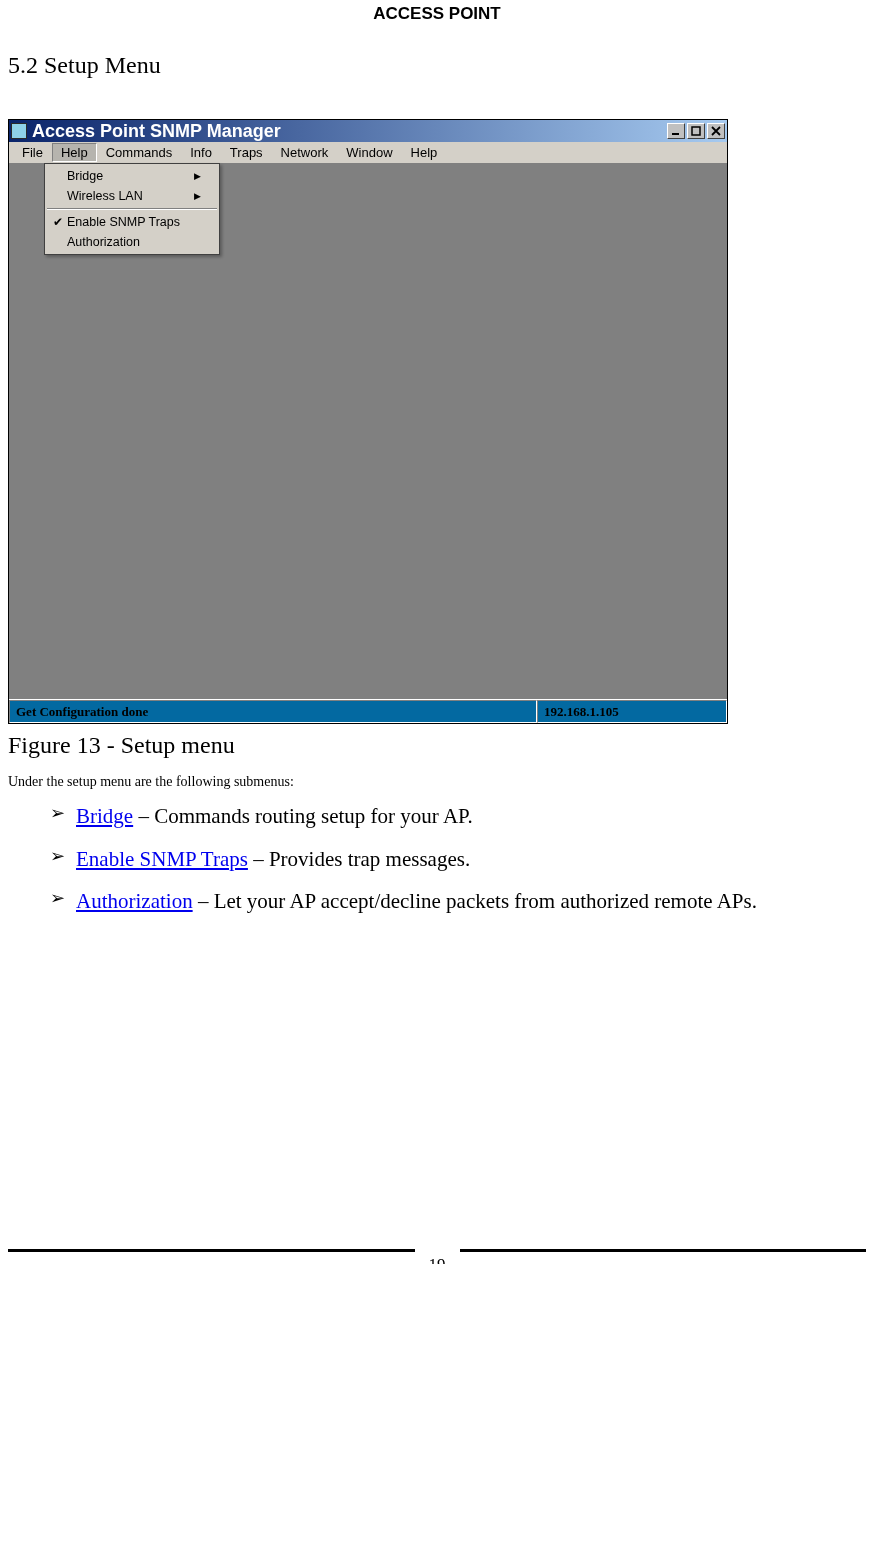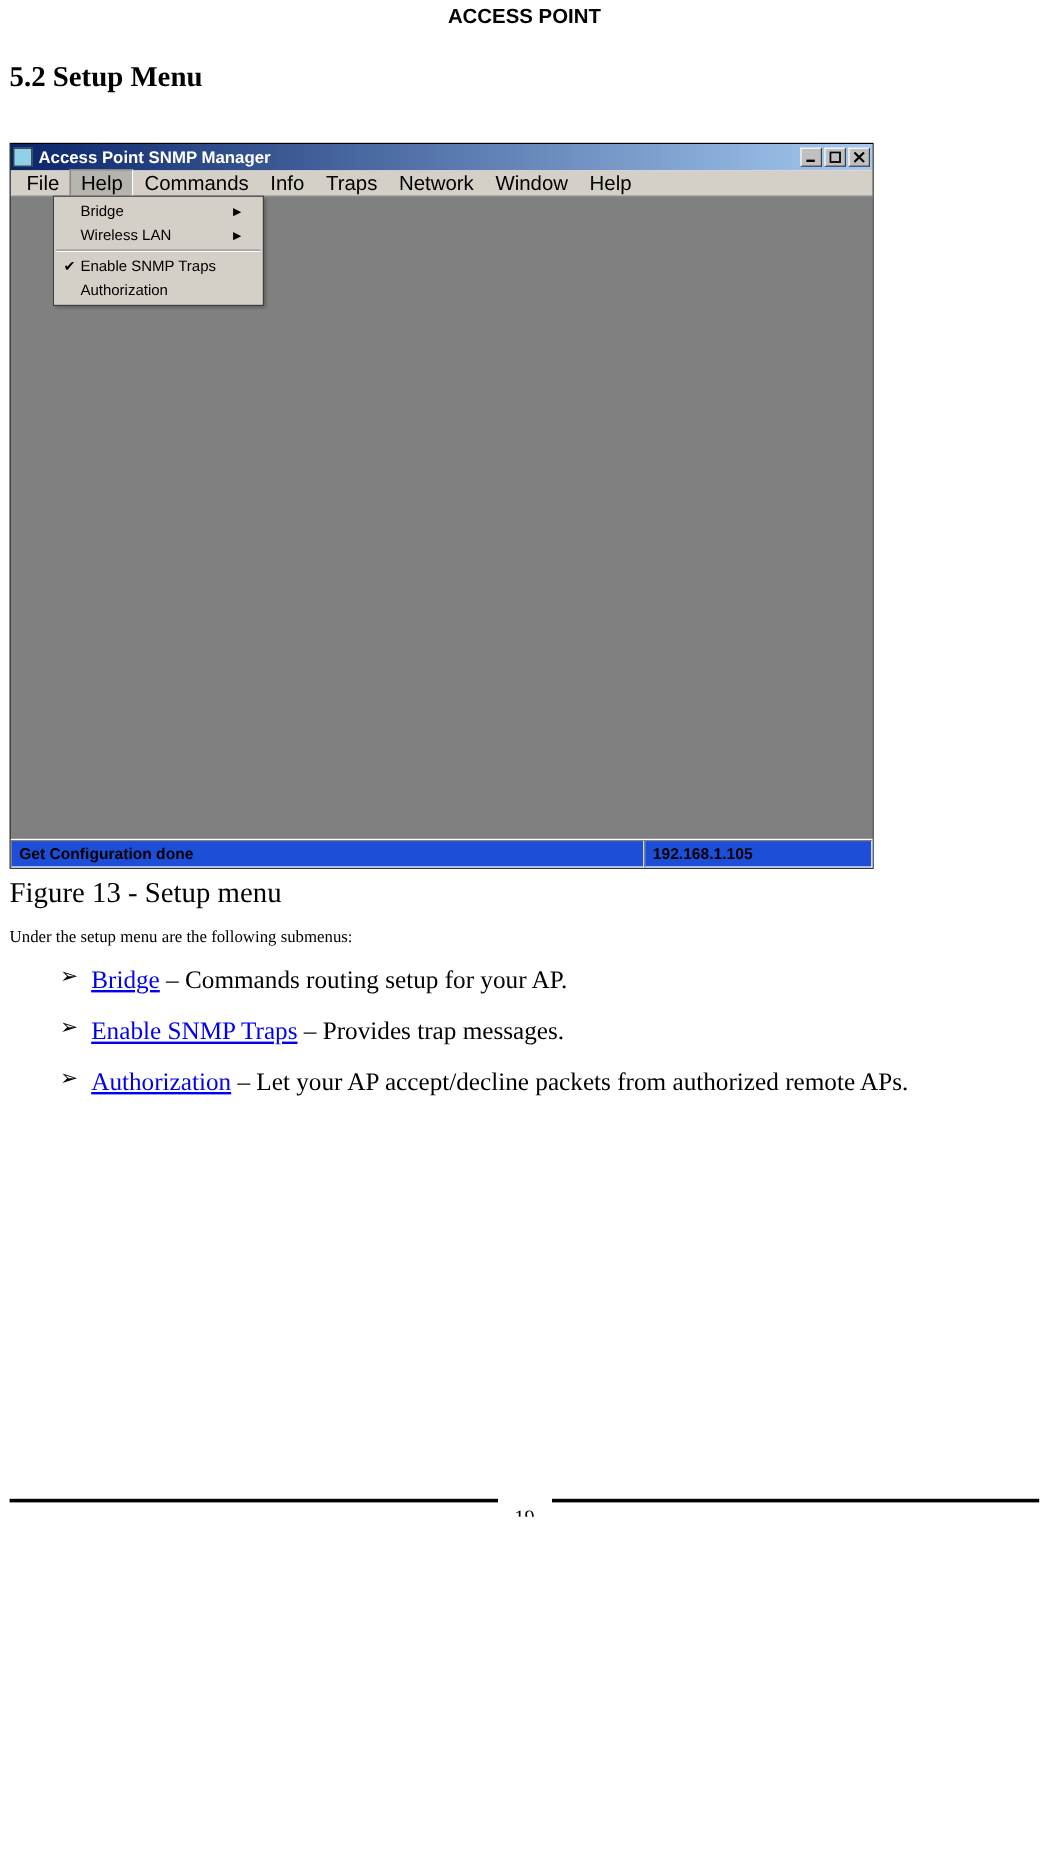--- a/index.html
+++ b/index.html
@@ -12,38 +12,38 @@
       color: #000;
     }
     .header-title {
       font-family: Arial, sans-serif;
       font-weight: bold;
       text-align: center;
       font-size: 17px;
       margin-top: 4px;
     }
     .section-heading {
-      font-weight: bold;
+      font-weight: normal;
       font-size: 24px;
       margin-top: 28px;
       margin-bottom: 40px;
     }
     .screenshot-wrap {
       width: 720px;
       border: 1px solid #000;
     }
     .titlebar {
       display: flex;
       align-items: center;
       height: 22px;
       background: linear-gradient(to right, #0a246a, #a6caf0);
       color: #fff;
       font-family: Tahoma, Verdana, sans-serif;
       font-weight: bold;
-      font-size: 14px;
+      font-size: 18px;
       padding-left: 2px;
     }
     .titlebar .app-icon {
       width: 16px; height: 16px;
       background: #8ed1e8;
       border: 1px solid #2a2a2a;
       margin-right: 5px;
       display: inline-block;
     }
     .titlebar-btns {
@@ -68,21 +68,21 @@
       justify-content: center;
       line-height: 1;
     }
     .tb-btn svg { display: block; }
     .menubar {
       background: #d4d0c8;
       height: 22px;
       display: flex;
       align-items: center;
       font-family: Tahoma, sans-serif;
-      font-size: 17px;
+      font-size: 13px;
       padding-left: 4px;
       border-bottom: 1px solid #808080;
     }
     .menu-item {
       padding: 2px 9px;
       color: #000;
     }
     .menu-item.active {
       background: #b6b4ae;
       border-top: 1px solid #808080;
@@ -141,23 +141,24 @@
       font-size: 13px;
       border-top: 1px solid #fff;
     }
     .status-pane {
       border: 1px solid #808080;
       border-top-color: #808080;
       border-left-color: #808080;
       border-right-color: #fff;
       border-bottom-color: #fff;
       padding: 2px 6px;
-      background: #1d4ed8;
-      display: flex;
-      align-items: center;
+      background: #0369a1;
+      display: flex;
+      align-items: center;
+      font-family: Liberation Serif, serif;
     }
     .status-pane.left { flex: 1; }
     .status-pane.right { width: 190px; }
     .caption {
       font-size: 24px;
       margin-top: 8px;
       margin-bottom: 15px;
     }
     .para {
       font-size: 14px;

